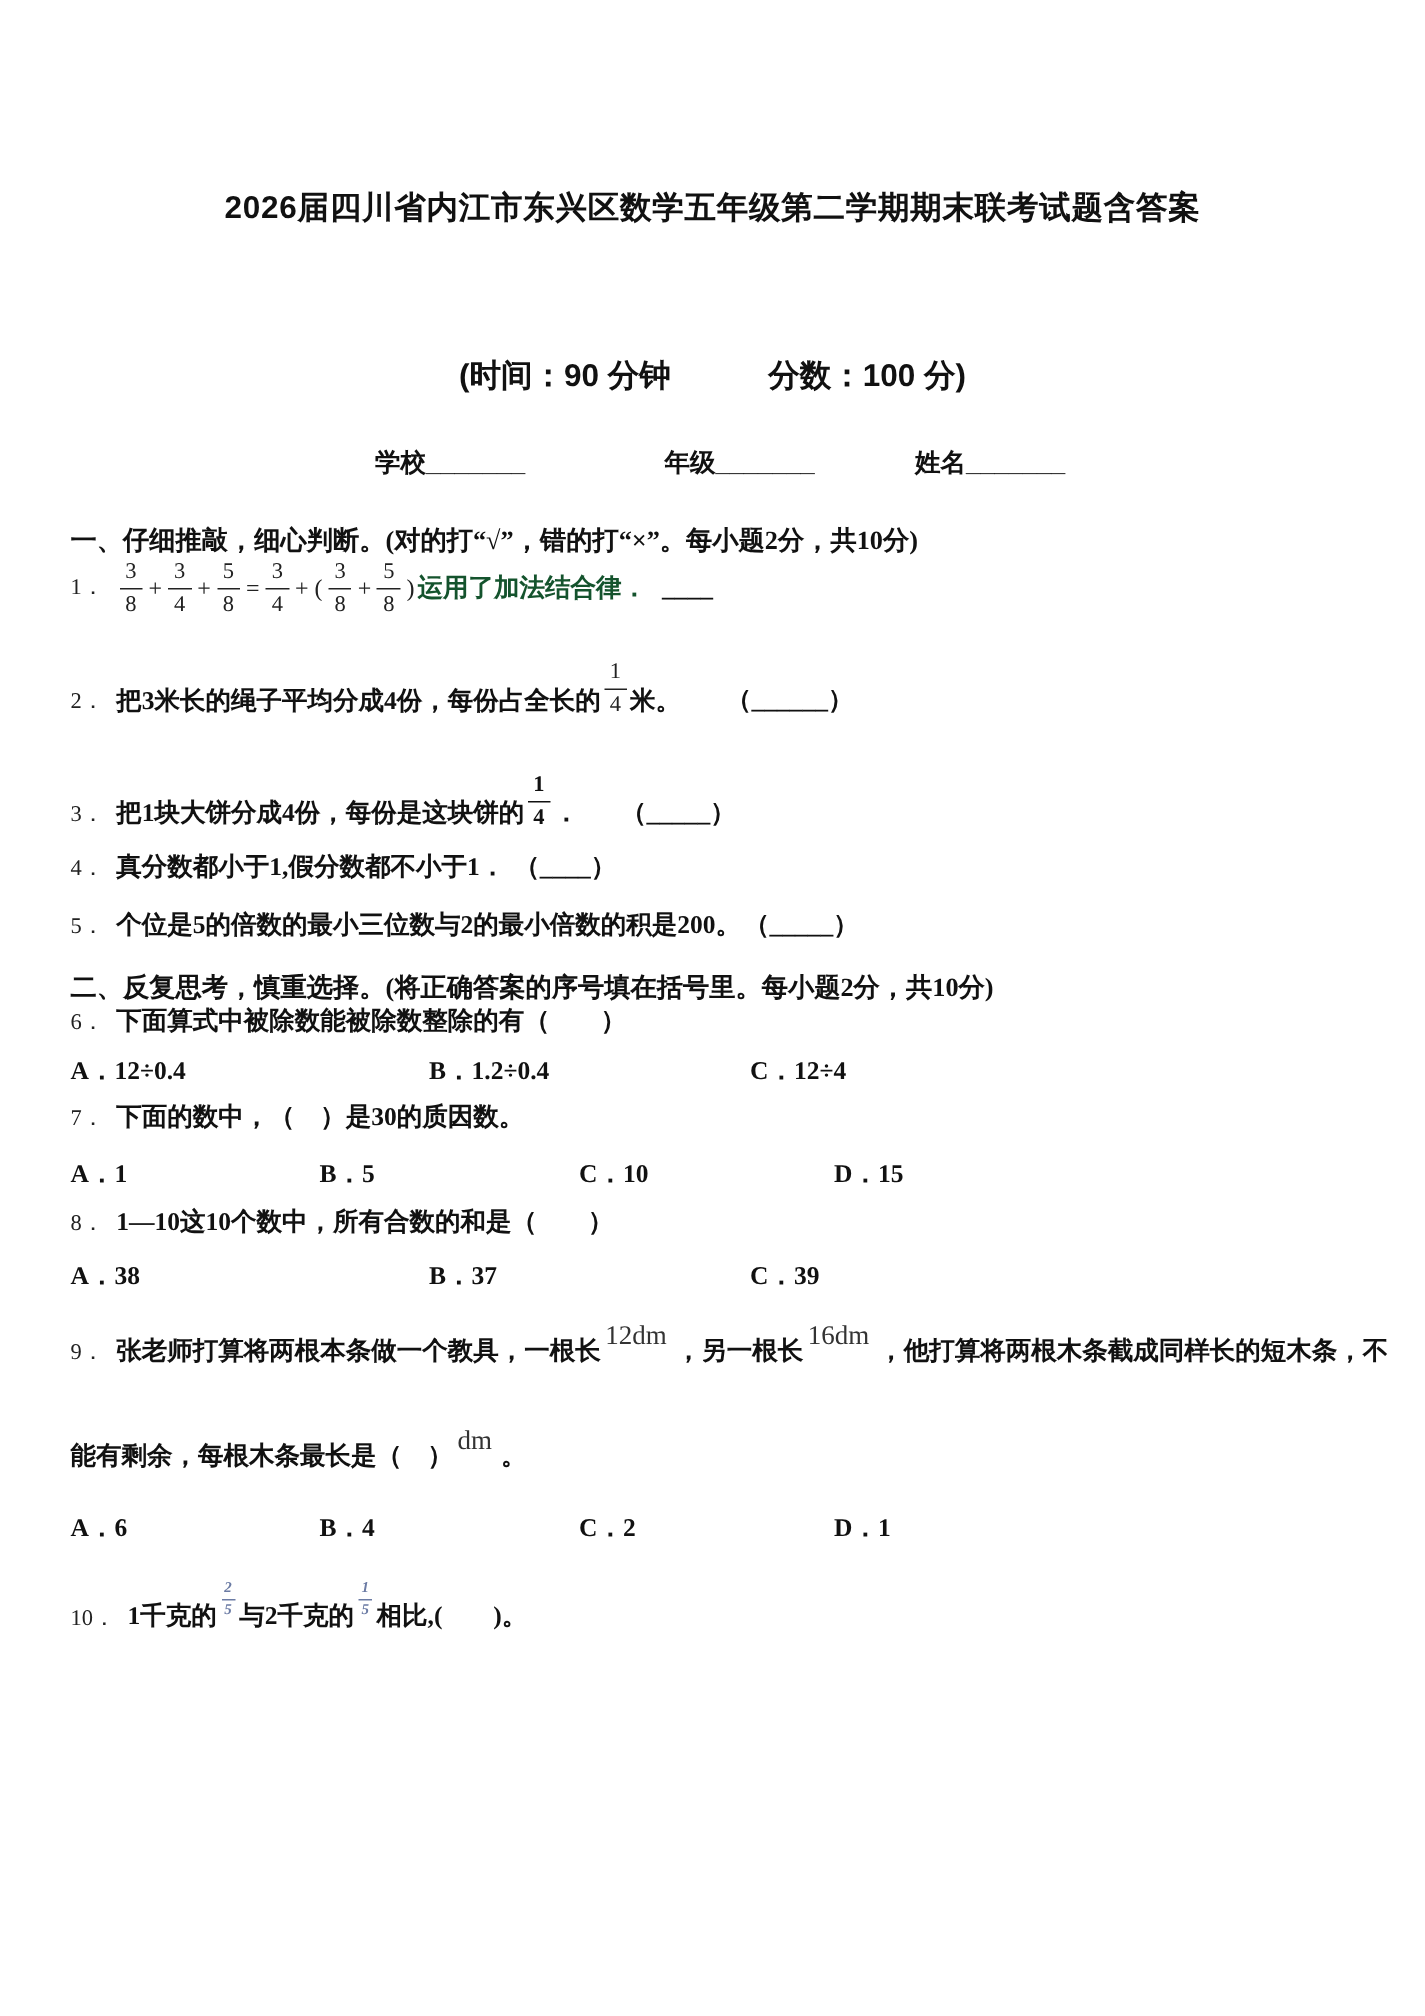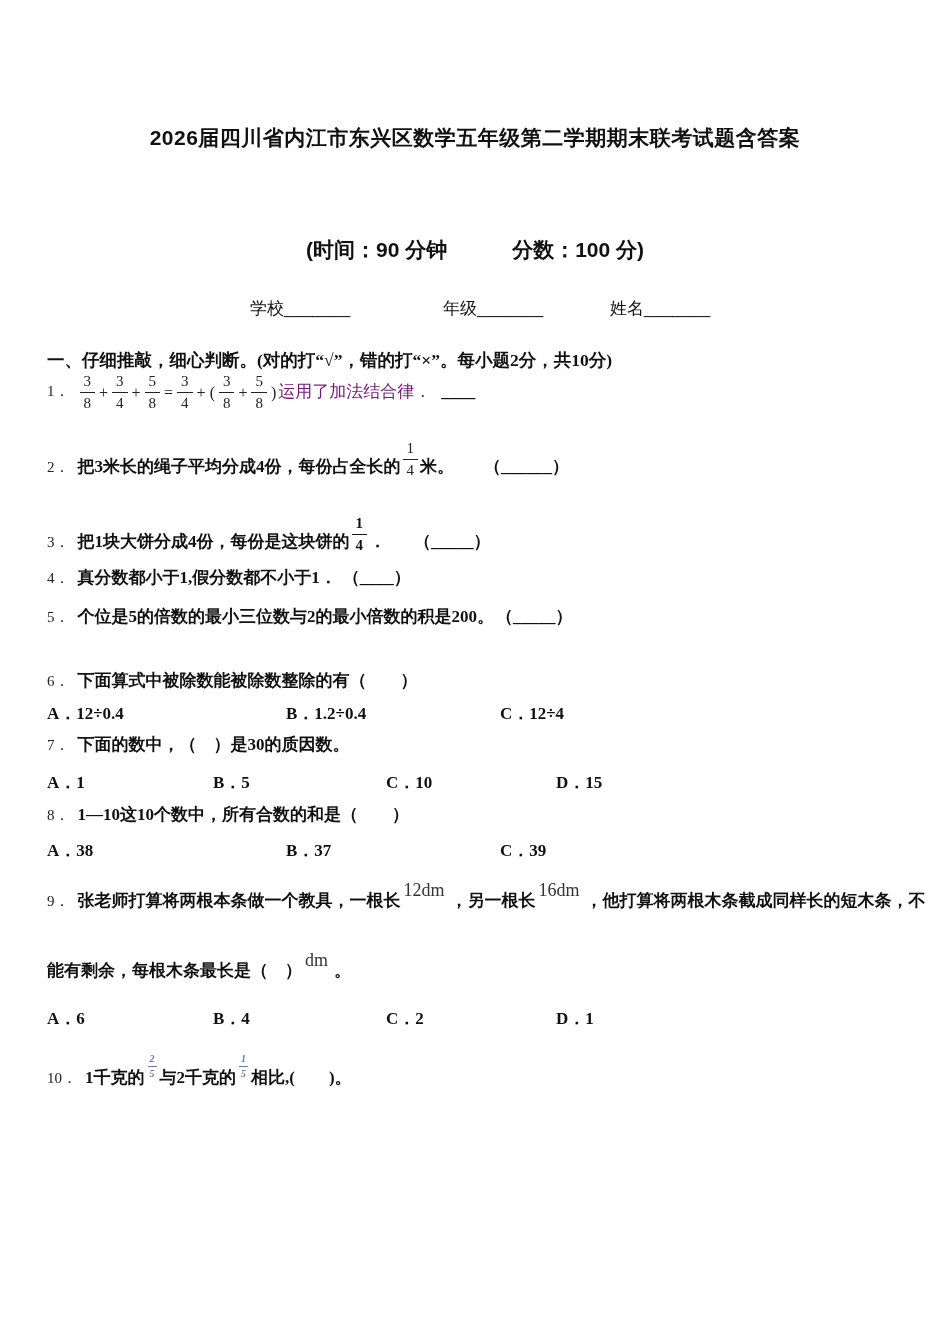--- a/index.html
+++ b/index.html
@@ -5,40 +5,40 @@
   html,body{margin:0;padding:0;background:#ffffff;}
   .page{position:relative;width:950px;height:1294px;background:#ffffff;overflow:hidden;
         font-family:"Liberation Serif",serif;color:#111111;}
   .abs{position:absolute;}
   
   .title{top:110px;left:0;width:100%;text-align:center;
          font-family:"Liberation Sans",sans-serif;font-weight:bold;font-size:21px;letter-spacing:0.5px;}
   .meta{top:236px;left:0;width:100%;display:flex;justify-content:center;gap:65px;
         font-family:"Liberation Sans",sans-serif;font-weight:bold;font-size:21px;}
   .fields{top:297px;left:0;width:100%;height:24px;
-          font-family:"Liberation Sans",sans-serif;font-weight:normal;font-size:17px;}
+          font-family:"Liberation Sans",sans-serif;font-weight:bold;font-size:17px;}
   .f-school{position:absolute;left:250px;}
   .f-grade{position:absolute;left:443px;}
   .f-name{position:absolute;left:610px;}
   
   .sec-head{left:47px;font-size:17.5px;font-weight:bold;white-space:nowrap;}
   .q{left:47px;font-size:17px;font-weight:bold;white-space:nowrap;line-height:1.35;}
   .qnum{font-weight:normal;font-size:15px;margin-right:8px;color:#222222;}
   .qt{font-weight:bold;}
   
   .frac{display:inline-block;vertical-align:middle;text-align:center;line-height:1;
         font-weight:normal;font-size:15px;margin:0 2px;color:#222222;}
   .frac .fn{display:block;border-bottom:1.5px solid #222222;padding:0 4px 3px;}
   .frac .fd{display:block;padding-top:3px;}
   .frac.bold{font-weight:bold;color:#111111;}
   .frac.bold .fn{border-bottom-color:#111111;}
   .raised{transform:translateY(-9px);}
   .formula{font-weight:normal;}
   .formula .op{display:inline-block;vertical-align:middle;font-size:16px;margin:0 2px;color:#222222;}
-  .formula .tail{display:inline-block;vertical-align:middle;font-weight:normal;color:#701a75;}
+  .formula .tail{display:inline-block;vertical-align:middle;font-weight:bold;color:#14532d;}
   
   .sup{position:relative;top:-10px;font-weight:normal;font-size:18px;color:#333333;margin:0 6px 0 3px;}
   
   .sfrac{display:inline-block;vertical-align:middle;transform:translateY(-13px);text-align:center;
          font-style:italic;font-weight:bold;font-size:10px;line-height:1.15;color:#6b7ba4;margin:0 3px;}
   .sfrac .fn{display:block;border-bottom:1px solid #6b7ba4;padding:0 2px 1px;}
   .sfrac .fd{display:block;padding-top:1px;}
   
   .blank{font-weight:bold;letter-spacing:0;}
   .g10{margin-left:10px;} .g22{margin-left:6px;} .g28{margin-left:28px;} .g30{margin-left:30px;} .g2{margin-left:2px;}
@@ -81,20 +81,21 @@
   </div>
 
   <div class="abs q" style="top:567px">
     <span class="qnum">4．</span><span class="qt">真分数都小于1,假分数都不小于1．</span><span class="blank g22">（____）</span>
   </div>
 
   <div class="abs q" style="top:606px">
     <span class="qnum">5．</span><span class="qt">个位是5的倍数的最小三位数与2的最小倍数的积是200。</span><span class="blank g2">（_____）</span>
   </div>
 
+  <div class="abs sec-head" style="top:646px">二、反复思考，慎重选择。(将正确答案的序号填在括号里。每小题2分，共10分)</div>
 
   <div class="abs q" style="top:670px">
     <span class="qnum">6．</span><span class="qt">下面算式中被除数能被除数整除的有（　　）</span>
   </div>
   <div class="abs opts" style="top:702px">
     <span class="o3-0">A．12÷0.4</span>
     <span class="o3-1">B．1.2÷0.4</span>
     <span class="o3-2">C．12÷4</span>
   </div>
 

